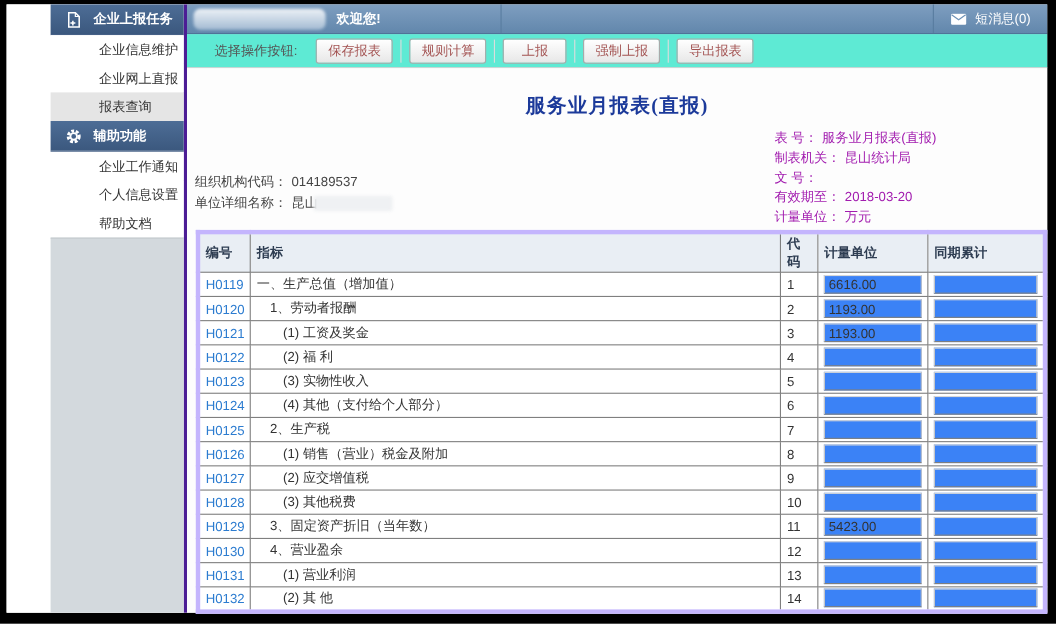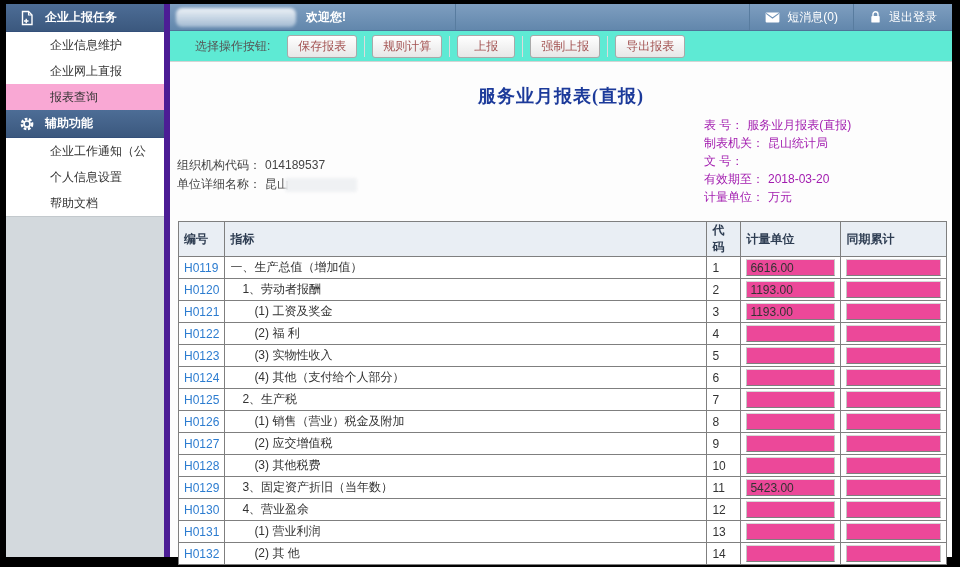--- a/index.html
+++ b/index.html
@@ -4,29 +4,29 @@
 <style>
   * { box-sizing: border-box; }
   html,body { margin:0; padding:0; }
   body {
     width:960px; height:567px; background:#000; position:relative;
     font-family:"Liberation Sans", sans-serif; overflow:hidden;
   }
   .screen { position:absolute; left:6px; top:4px; width:946px; height:553px; background:#fdfdfd; display:flex; }
 
   
-  .sidebar { flex:0 0 164px; width:164px; display:flex; flex-direction:column; background:#fff; border-right:6px solid #4c1d95; }
+  .sidebar { flex:0 0 164px; width:164px; display:flex; flex-direction:column; background:#fff; border-right:3px solid #4c1d95;padding-left:40px; }
   .side-header {
     flex:0 0 28px; height:28px; background:linear-gradient(#4d6d96,#3b587e);
     color:#fff; font-size:12px; font-weight:bold; display:flex; align-items:center;
     padding-left:13px; gap:10px; cursor:pointer; border-bottom:1px solid #34507a;
   }
   .side-header .sicon { width:16px; height:16px; display:inline-flex; }
   .side-item { flex:0 0 26px; height:26px; line-height:26px; padding-left:44px; font-size:12px; color:#333; cursor:pointer; background:#fff; }
-  .side-item.active { background:#f9a8d4; }
+  .side-item.active { background:#e5e5e5; }
   .side-filler { flex:1; background:#d3d9dd; border-top:1px solid #c3c9cd; }
 
   
   .main { flex:1; display:flex; flex-direction:column; position:relative; }
 
   .topbar {
     flex:0 0 27px; height:27px; background:linear-gradient(#7e9ec0,#6287ac);
     border-bottom:1px solid #4f7398; display:flex; align-items:center; position:relative;
   }
   .user-blur { width:120px; height:19px; margin-left:6px; border-radius:6px;
@@ -50,30 +50,30 @@
   .report-title { position:absolute; top:22px; left:0; width:100%; text-align:center;
     font-family:"Liberation Serif", serif; font-size:18px; font-weight:bold; color:#1c3a9a; letter-spacing:1px; }
   .meta-left  { position:absolute; left:7px;  top:94px; font-size:12px; color:#444; line-height:19px; }
   .meta-right { position:absolute; left:534px; top:54px; font-size:12px; color:#a21caf; line-height:18px; }
   .meta-line .mlabel { margin-right:4px; }
   .unit-blur { display:inline-block; width:72px; height:14px; vertical-align:middle; margin-left:-4px;
     border-radius:3px; background:rgba(238,240,242,.95); filter:blur(1.5px); }
 
   
   table.report { position:absolute; left:8px; top:147px; border-collapse:collapse; table-layout:fixed;
-    background:#fff; border:1px solid #c4b5fd;margin-top:12px; }
+    background:#fff; border:4px solid #c4b5fd; }
   table.report th, table.report td { border:1px solid #7f7f7f; overflow:hidden; }
   table.report th { background:#e9eef4; color:#2e3d52; font-size:12px; font-weight:bold;
     text-align:left; height:25px; padding:0 5px; }
   table.report td { font-size:12px; color:#333; height:22px; padding:0 5px; }
   td.c-ind { white-space:pre; }
   a.code-link { color:#2c7cd0; text-decoration:none; font-size:12px; cursor:pointer; }
   td.c-val { padding:1px 2px 2px 2px; }
   td.c-val input { width:100%; height:17px; display:block; border:1px solid #c6c6c6;
-    border-top-color:#d8d8d8; border-bottom-color:#7f7f7f; background:#ec4899; font-size:12px;
+    border-top-color:#d8d8d8; border-bottom-color:#7f7f7f; background:#3b82f6; font-size:12px;
     padding:0 3px; color:#333; font-family:inherit; border-radius:0; }
 </style>
 </head>
 <body>
 
 <div class="screen">
 
   <div class="sidebar" id="sidebar-menu">
   <div class="side-header">
     <span class="sicon">
@@ -118,29 +118,20 @@
       <span class="tb-sep"></span>
       <span class="top-spacer"></span>
       <span class="top-action">
         <span>
           <svg width="15" height="11" viewBox="0 0 16 12">
             <rect x="0.5" y="0.5" width="15" height="11" rx="1.2" fill="#fff"></rect>
             <path d="M1 1.5l7 5 7-5" stroke="#6f93b8" stroke-width="1.2" fill="none"></path>
           </svg>
         </span>
         <span>短消息(0)</span>
-      </span>
-      <span class="top-action">
-        <span>
-          <svg width="13" height="14" viewBox="0 0 14 15">
-            <path d="M4.3 6.5V4.6a2.7 2.7 0 0 1 5.4 0v1.9" fill="none" stroke="#fff" stroke-width="1.5"></path>
-            <rect x="2.5" y="6.5" width="9" height="7" rx="1" fill="#fff"></rect>
-          </svg>
-        </span>
-        <span>退出登录</span>
       </span>
     </div>
 
     <div class="toolbar" id="toolbar">
       <span class="toolbar-label">选择操作按钮:</span>
 
   <button class="tool-btn">保存报表</button>
 
   <span class="tool-div"></span>
 

